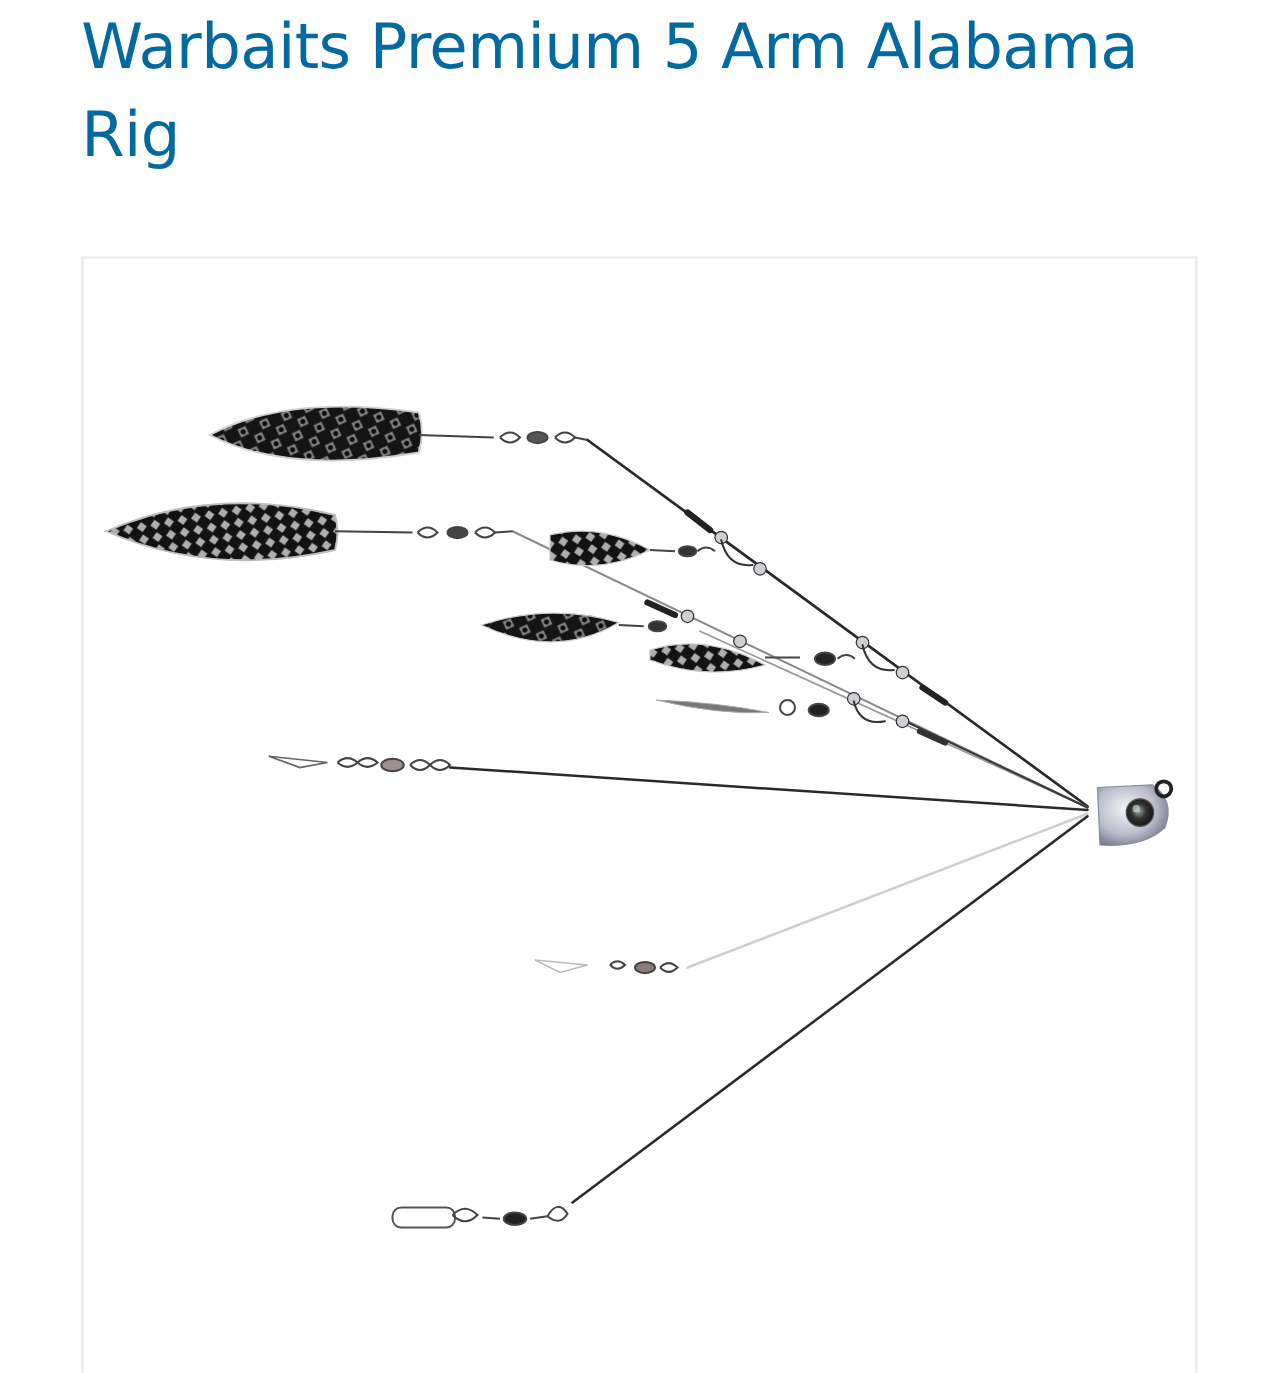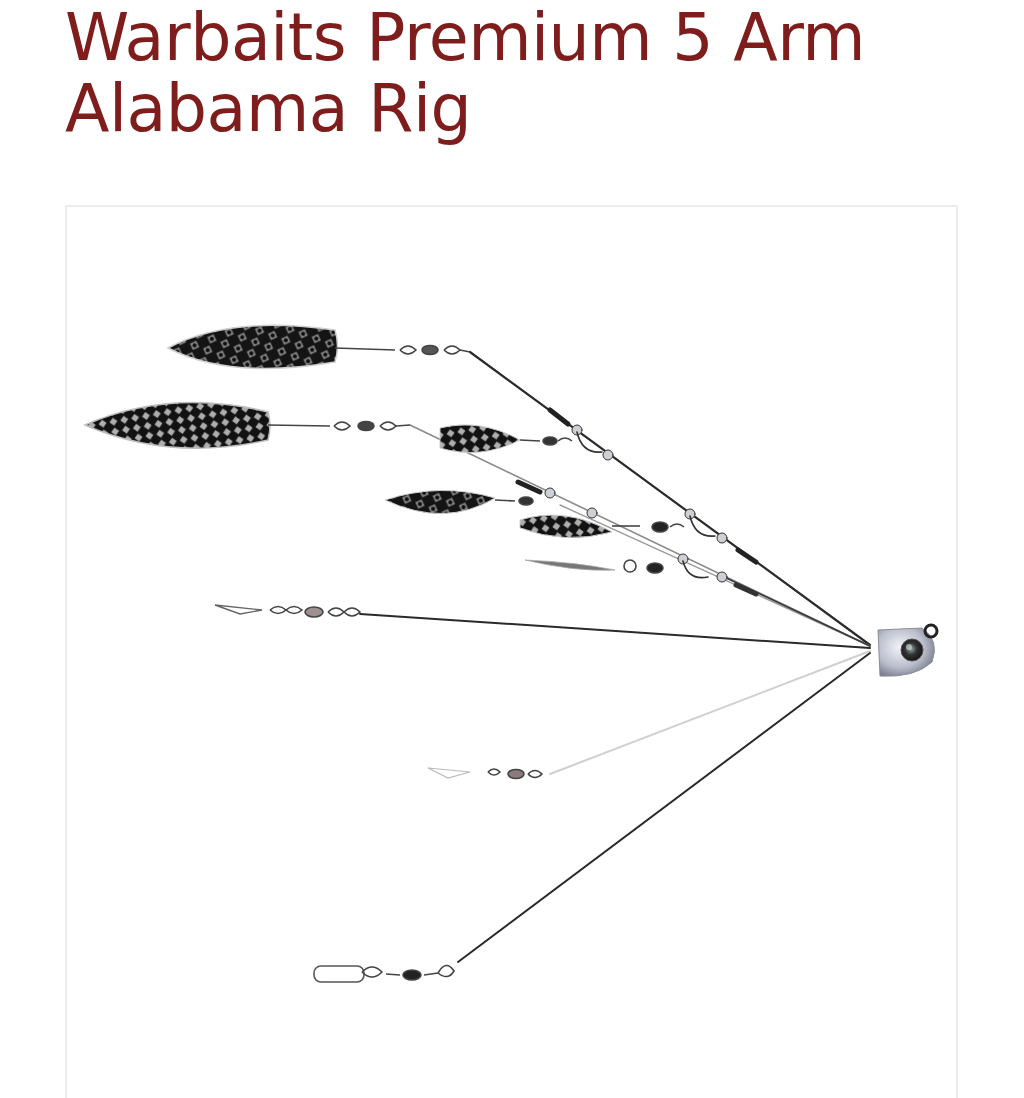--- a/index.html
+++ b/index.html
@@ -3,22 +3,22 @@
 <meta charset="utf-8">
 <style>
   html, body { margin: 0; padding: 0; background: #ffffff; }
   body {
     width: 1024px; height: 1098px; overflow: hidden; position: relative;
     font-family: "DejaVu Sans", "Liberation Sans", sans-serif;
     color: #111111;
   }
   .product-title {
     position: absolute; left: 65px; top: 2px; width: 900px;
-    margin: 0; font-weight: 400; font-size: 65px; line-height: 71px;
-    letter-spacing: -0.5px; color: #7f1d1d;
+    margin: 0; font-weight: 400; font-size: 50px; line-height: 71px;
+    letter-spacing: -0.5px; color: #0369a1;
   }
   .image-frame {
     position: absolute; left: 65px; top: 205px; width: 893px; height: 920px;
     border: 2px solid #ececec; border-bottom: none; background: #fff;
     box-sizing: border-box;
   }
   .product-image {
     position: absolute; left: 0; top: 0; width: 1024px; height: 1098px;
   }
 </style>

